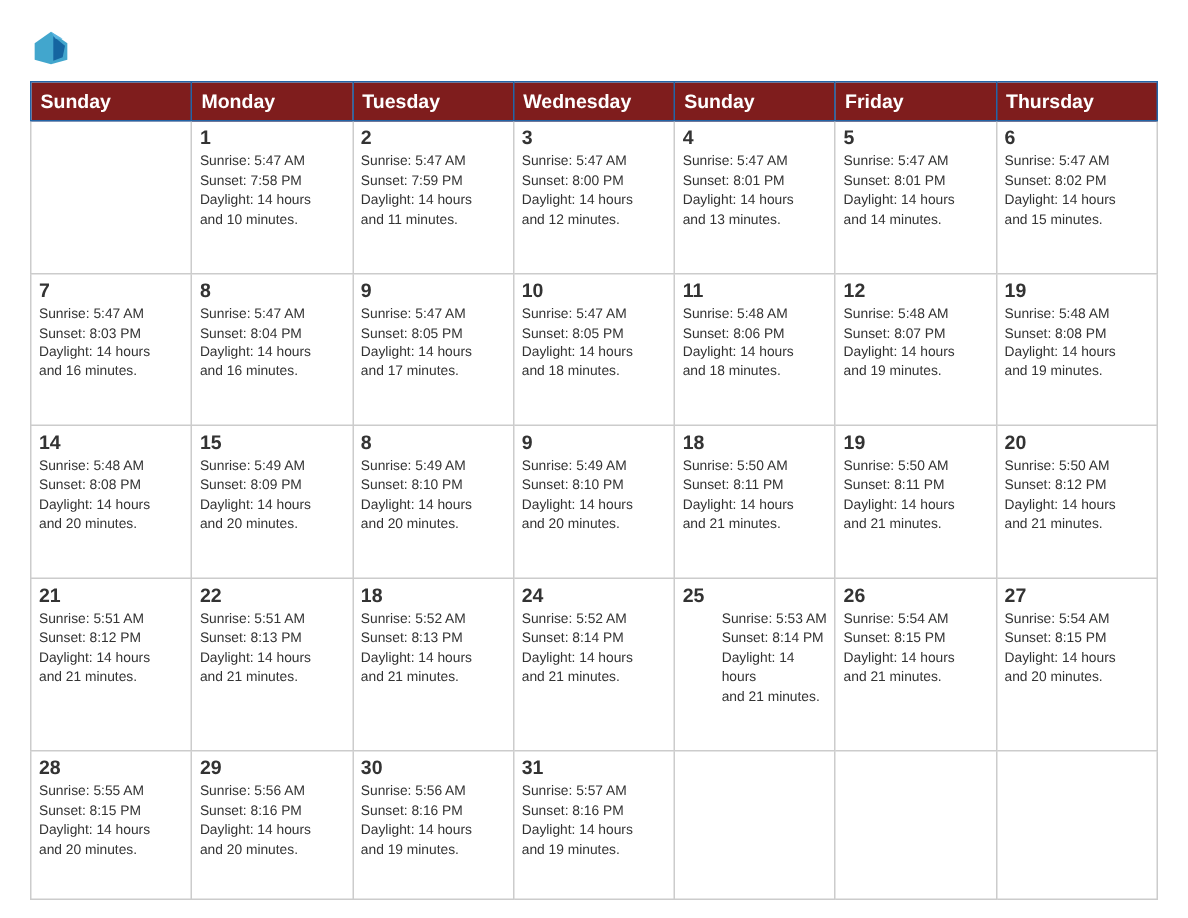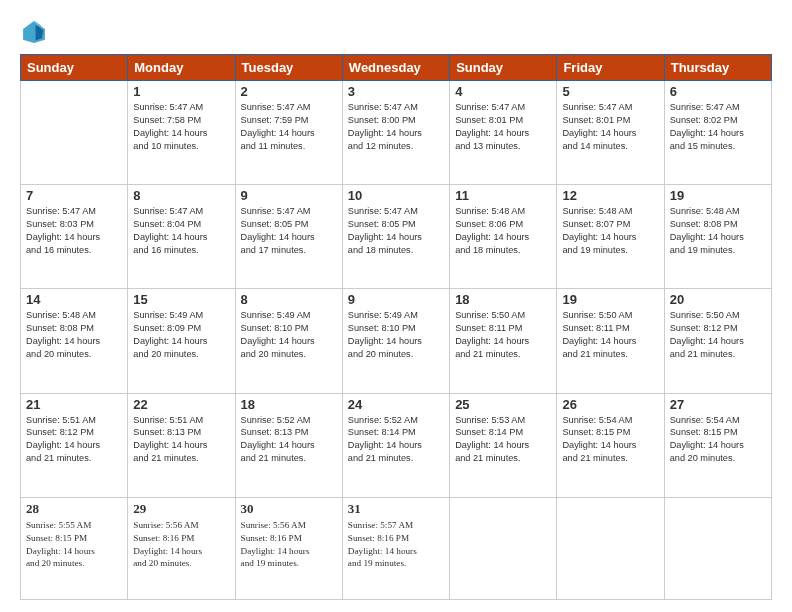--- a/index.html
+++ b/index.html
@@ -56,21 +56,21 @@
       margin-top: 2px;
     }
     .calendar {
       flex: 1;
       border: 1px solid #ccc;
       border-collapse: collapse;
       width: 100%;
       table-layout: fixed;
     }
     .calendar th {
-      background-color: #c2410c;
+      background-color: #7f1d1d;
       color: white;
       text-align: left;
       padding: 5px 6px;
       font-size: 13px;
       font-weight: 600;
       border: 1px solid #2265a8;
     }
     .calendar td {
       vertical-align: top;
       border: 1px solid #ccc;
@@ -89,21 +89,20 @@
     .cell-text {
       font-size: 9.2px;
       color: #333;
       line-height: 1.4;
     }
     .empty-cell {
       background: #fff;
     }
     tr:last-child td {
       height: 72px;
-      font-family: Liberation Serif, serif;
     }
   </style>
 </head>
 <body>
 
 <div class="page">
   <div class="header">
     <div class="logo">
       <svg class="logo-icon" viewBox="0 0 36 36">
         <polygon points="18,4 32,14 32,28 18,32 4,28 4,14" fill="#2196c4" opacity="0.85"></polygon>
@@ -305,21 +304,21 @@
           </td>
           <td>
             <span class="day-number">24</span>
             <div class="cell-text" style="white-space: pre-line;">Sunrise: 5:52 AM
 Sunset: 8:14 PM
 Daylight: 14 hours
 and 21 minutes.</div>
           </td>
           <td>
             <span class="day-number">25</span>
-            <div class="cell-text" style="white-space: pre-line;">Sunrise: 5:53 AM
+            <div class="cell-text" style="white-space: pre-line; margin-left: 26px;">Sunrise: 5:53 AM
 Sunset: 8:14 PM
 Daylight: 14 hours
 and 21 minutes.</div>
           </td>
           <td>
             <span class="day-number">26</span>
             <div class="cell-text" style="white-space: pre-line;">Sunrise: 5:54 AM
 Sunset: 8:15 PM
 Daylight: 14 hours
 and 21 minutes.</div>

